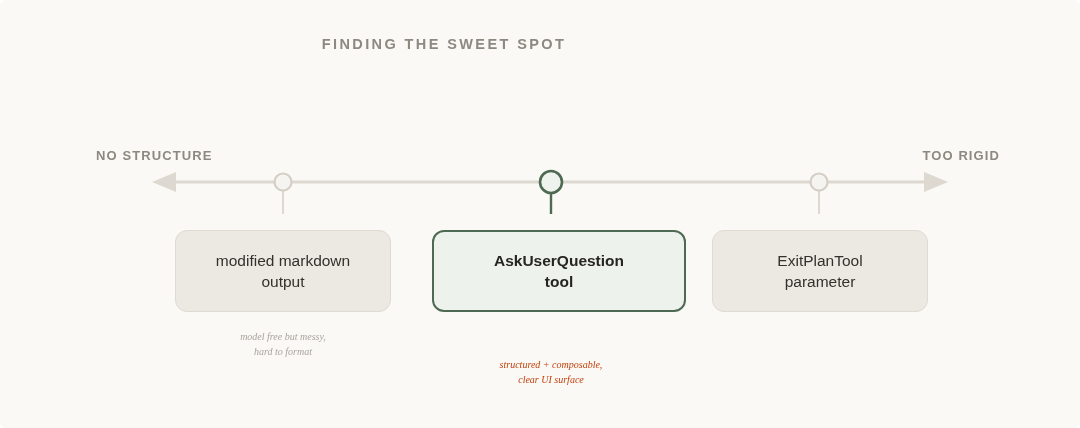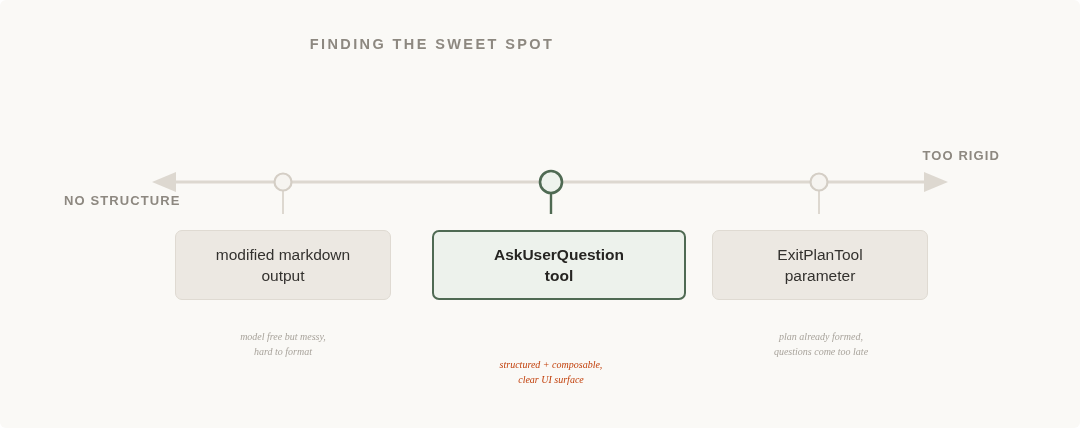--- a/index.html
+++ b/index.html
@@ -29,20 +29,21 @@
     top: 36px;
     left: 0;
     width: 864px;
     text-align: center;
     font-family: "Liberation Sans", sans-serif;
     font-size: 14.5px;
     font-weight: bold;
     letter-spacing: 2.4px;
     color: #8d8880;
     white-space: nowrap;
+    padding-left: 12px;
   }
 
   
   .axis {
     position: absolute;
     left: 0;
     top: 150px;
     width: 1080px;
     height: 64px;
   }
@@ -51,30 +52,30 @@
   .end-label {
     position: absolute;
     top: 148px;
     font-family: "Liberation Sans", sans-serif;
     font-size: 13px;
     font-weight: bold;
     letter-spacing: 1.1px;
     color: #8d8880;
     white-space: nowrap;
   }
-  .end-label.left  { left: 64px; margin-top: 45px; }
+  .end-label.left  { left: 96px; }
   .end-label.right { right: 80px; text-align: right; }
 
   
   .box {
     position: absolute;
     top: 230px;
-    height: 70px;
+    height: 82px;
     box-sizing: border-box;
-    border-radius: 7px;
+    border-radius: 12px;
     display: flex;
     align-items: center;
     justify-content: center;
     text-align: center;
     padding: 0 12px;
   }
   .box .box-label {
     font-family: "Liberation Sans", sans-serif;
     font-size: 15.5px;
     line-height: 1.38;
@@ -160,16 +161,14 @@
     <span class="box-label" style="white-space: pre-line;">ExitPlanTool
 parameter</span>
   </div>
 
   <div class="caption cap-left">model free but messy,
 hard to format</div>
 
   <div class="caption accent cap-center">structured + composable,
 clear UI surface</div>
 
-  <div class="caption cap-right">plan already formed,
-questions come too late</div>
 
 </div>
 
 </body></html>

